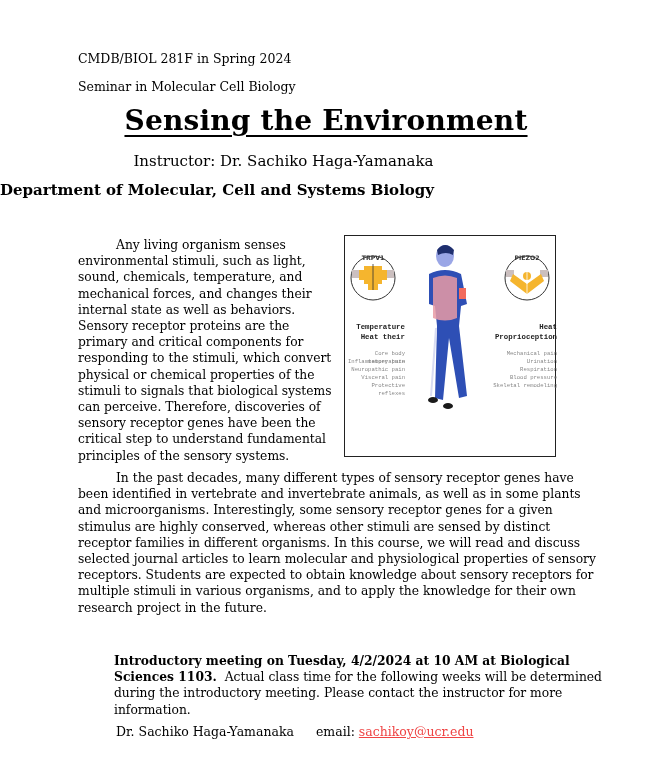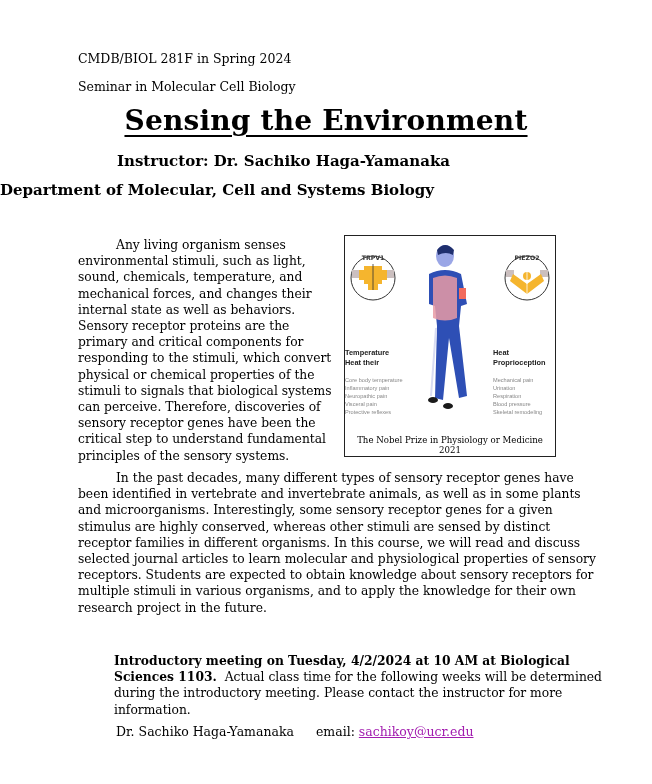--- a/index.html
+++ b/index.html
@@ -3,33 +3,33 @@
 <meta charset="utf-8">
 <style>
   html, body { margin:0; padding:0; background:#ffffff; }
   body { width:652px; height:784px; position:relative; overflow:hidden;
          font-family:"DejaVu Serif","Liberation Serif",serif; color:#000; }
   .abs { position:absolute; }
   #course { left:78px; top:51px; font-size:12.5px; }
   #seminar { left:78px; top:79px; font-size:12.5px; }
   #title { left:0; width:652px; text-align:center; top:104px; font-size:28px; font-weight:bold;
            text-decoration:underline; text-underline-offset:5px; text-decoration-thickness:2px; letter-spacing:0.2px; }
-  #instructor { left:0; width:567px; text-align:center; top:152px; font-size:15px; font-weight:bold; }
+  #instructor { left:0; width:567px; text-align:center; top:152px; font-size:15px; font-weight:normal; }
   #dept { left:0; width:652px; text-align:left; top:181px; font-size:15px; font-weight:bold; }
   .para { font-size:12.3px; line-height:16.2px; }
   #p1 { left:78px; top:237px; width:262px; text-indent:38px; }
   #p2 { left:78px; top:470px; width:520px; text-indent:38px; }
   #p3 { left:78px; top:653px; width:520px;margin-left:36px; }
   #p3 b { font-weight:bold; }
   #contact { left:116px; top:724px; font-size:12.5px; }
-  #contact a { color:#a21caf; text-decoration:underline; }
+  #contact a { color:#ef4444; text-decoration:underline; }
   #figure { left:344px; top:235px; width:212px; height:222px; border:1.5px solid #222; box-sizing:border-box; background:#fff; }
   #figure svg { position:absolute; left:0; top:0; }
   .cap { position:absolute; left:0; width:100%; text-align:center; font-size:8.6px; }
-  .lbl { position:absolute; text-align:left; font-family:Liberation Sans, sans-serif;margin-top:26px; }
+  .lbl { position:absolute; text-align:right; font-family:Liberation Mono, monospace; }
   .lbl.h { font-size:7.4px; font-weight:bold; line-height:10px; color:#222; }
   .lbl.l { font-size:5.6px; line-height:8.2px; color:#888; }
   .gname { position:absolute; font-family:"DejaVu Sans",sans-serif; font-size:6.2px; font-weight:bold; color:#333; text-align:center; width:40px; }
 </style>
 </head>
 <body>
 
 <div class="abs" id="course">CMDB/BIOL 281F in Spring 2024</div>
 <div class="abs" id="seminar">Seminar in Molecular Cell Biology</div>
 <div class="abs" id="title">Sensing the Environment</div>
@@ -80,21 +80,20 @@
   <div class="lbl l" style="left:0;top:146px;width:60px;">Protective reflexes</div>
 
   <div class="lbl h" style="left:148px;top:86px;width:64px;">Heat</div>
   <div class="lbl h" style="left:148px;top:96px;width:64px;">Proprioception</div>
   <div class="lbl l" style="left:148px;top:114px;width:64px;">Mechanical pain</div>
   <div class="lbl l" style="left:148px;top:122px;width:64px;">Urination</div>
   <div class="lbl l" style="left:148px;top:130px;width:64px;">Respiration</div>
   <div class="lbl l" style="left:148px;top:138px;width:64px;">Blood pressure</div>
   <div class="lbl l" style="left:148px;top:146px;width:64px;">Skeletal remodeling</div>
 
-  <div class="cap" style="top:199px;">The Nobel Prize in Physiology or Medicine 2021</div>
 </div>
 
 <div class="abs para" id="p2">In the past decades, many different types of sensory receptor genes have been identified in vertebrate and invertebrate animals, as well as in some plants and microorganisms. Interestingly, some sensory receptor genes for a given stimulus are highly conserved, whereas other stimuli are sensed by distinct receptor families in different organisms. In this course, we will read and discuss selected journal articles to learn molecular and physiological properties of sensory receptors. Students are expected to obtain knowledge about sensory receptors for multiple stimuli in various organisms, and to apply the knowledge for their own research project in the future.</div>
 
 <div class="abs para" id="p3"><b>Introductory meeting on Tuesday, 4/2/2024 at 10 AM at Biological Sciences 1103.</b><span style="white-space:pre-wrap;">  Actual class time for the following weeks will be determined during the introductory meeting. Please contact the instructor for more information.</span></div>
 
 <div class="abs" id="contact">
   <span>Dr. Sachiko Haga-Yamanaka</span><span style="display:inline-block;width:22px;"></span><span>email:</span>
   <a href="#">sachikoy@ucr.edu</a>
 </div>

